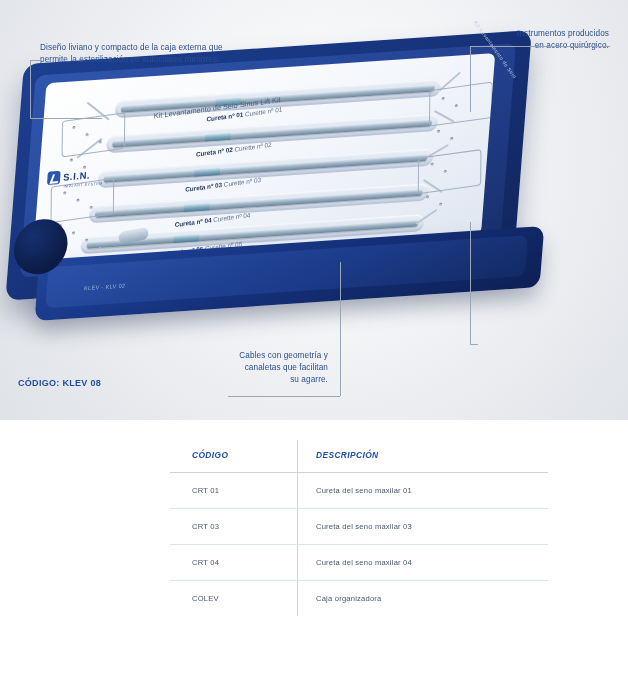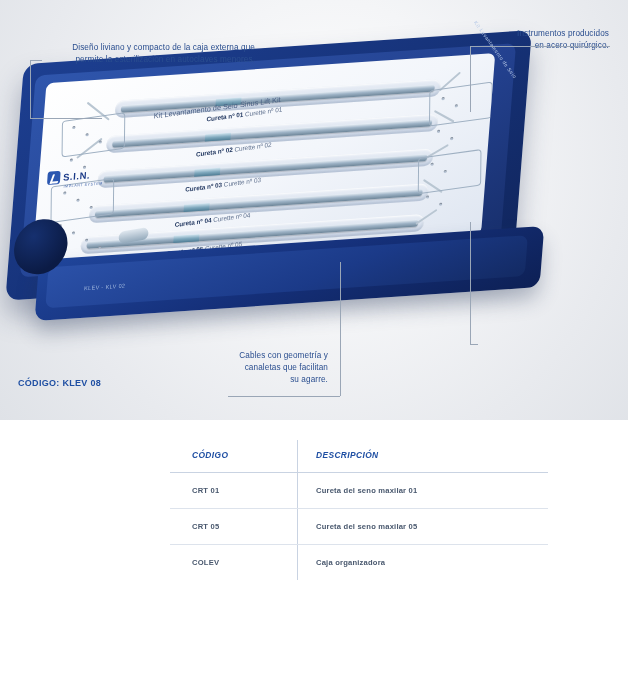--- a/index.html
+++ b/index.html
@@ -26,21 +26,21 @@
 
   
   .anno {
     position: absolute;
     font-size: 8.2px;
     line-height: 12px;
     color: #2a4e8f;
     letter-spacing: 0.1px;
   }
   .anno.right { text-align: right; }
-  .anno.left  { text-align: right; }
+  .anno.left  { text-align: left; }
 
   .code-label {
     position: absolute;
     left: 18px;
     top: 378px;
     font-size: 9px;
     font-weight: bold;
     color: #1f4fa3;
     letter-spacing: 0.3px;
   }
@@ -280,21 +280,20 @@
     letter-spacing: .4px;
     padding: 10px 0 12px 18px;
     border-bottom: 1px solid #c9d3e2;
   }
   td {
     font-size: 7.6px;
     color: #49586e;
     padding: 13px 0 13px 18px;
     border-bottom: 1px solid #dde3ec;
     letter-spacing: .2px;
-    font-weight: bold;
   }
   tr td:first-child, tr th:first-child {
     width: 105px;
     border-right: 1px solid #c9d3e2;
     padding-left: 22px;
   }
   tbody tr:last-child td { border-bottom: none; }
 </style>
 </head>
 <body>
@@ -440,22 +439,26 @@
         <th>CÓDIGO</th>
         <th>DESCRIPCIÓN</th>
       </tr>
     </thead>
     <tbody>
       <tr>
         <td>CRT 01</td>
         <td>Cureta del seno maxilar 01</td>
       </tr>
       <tr>
-        <td>CRT 05</td>
-        <td>Cureta del seno maxilar 05</td>
+        <td>CRT 03</td>
+        <td>Cureta del seno maxilar 03</td>
+      </tr>
+      <tr>
+        <td>CRT 04</td>
+        <td>Cureta del seno maxilar 04</td>
       </tr>
       <tr>
         <td>COLEV</td>
         <td>Caja organizadora</td>
       </tr>
     </tbody>
   </table>
 </div>
 
 </body></html>

